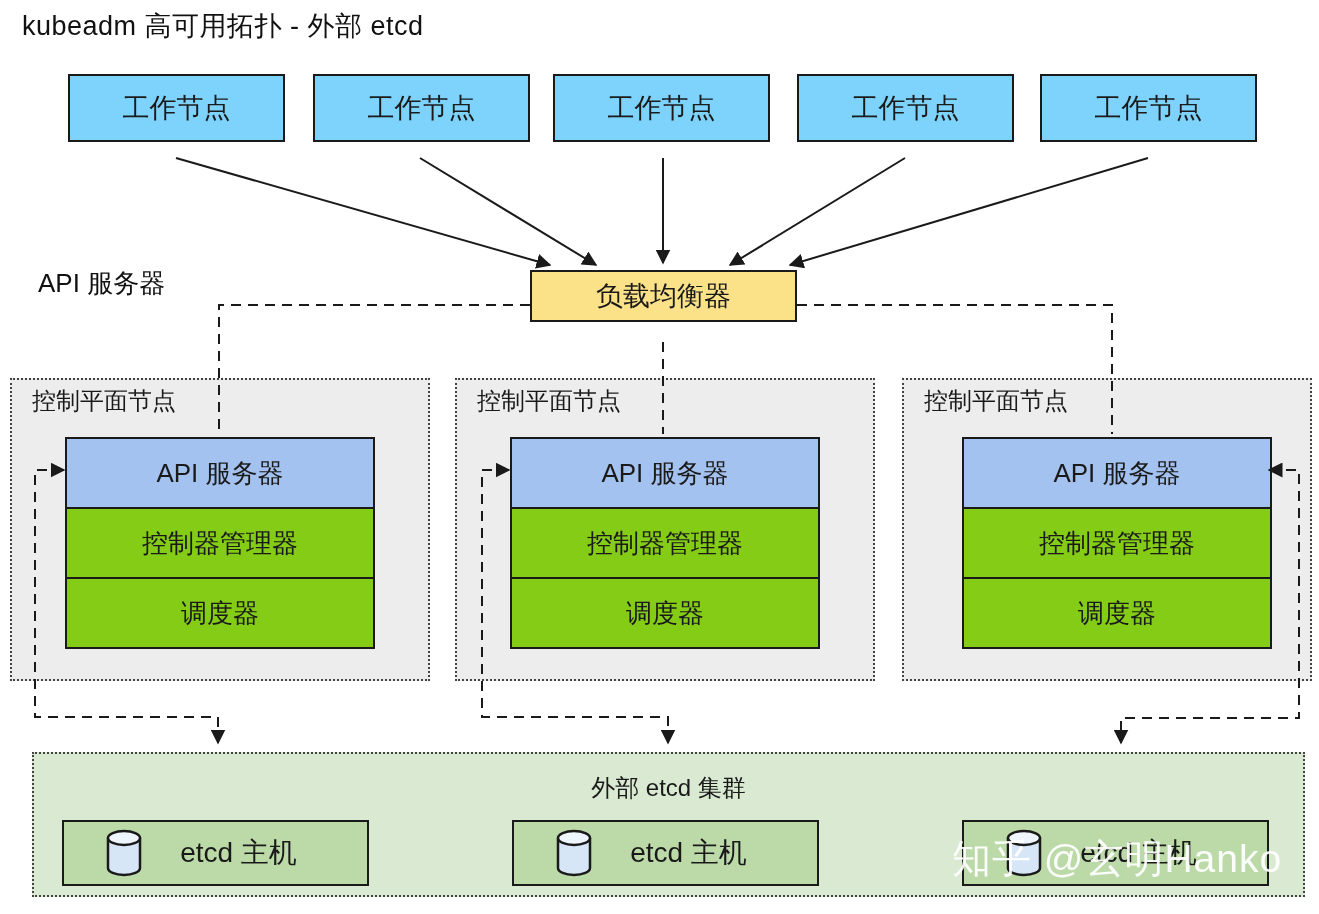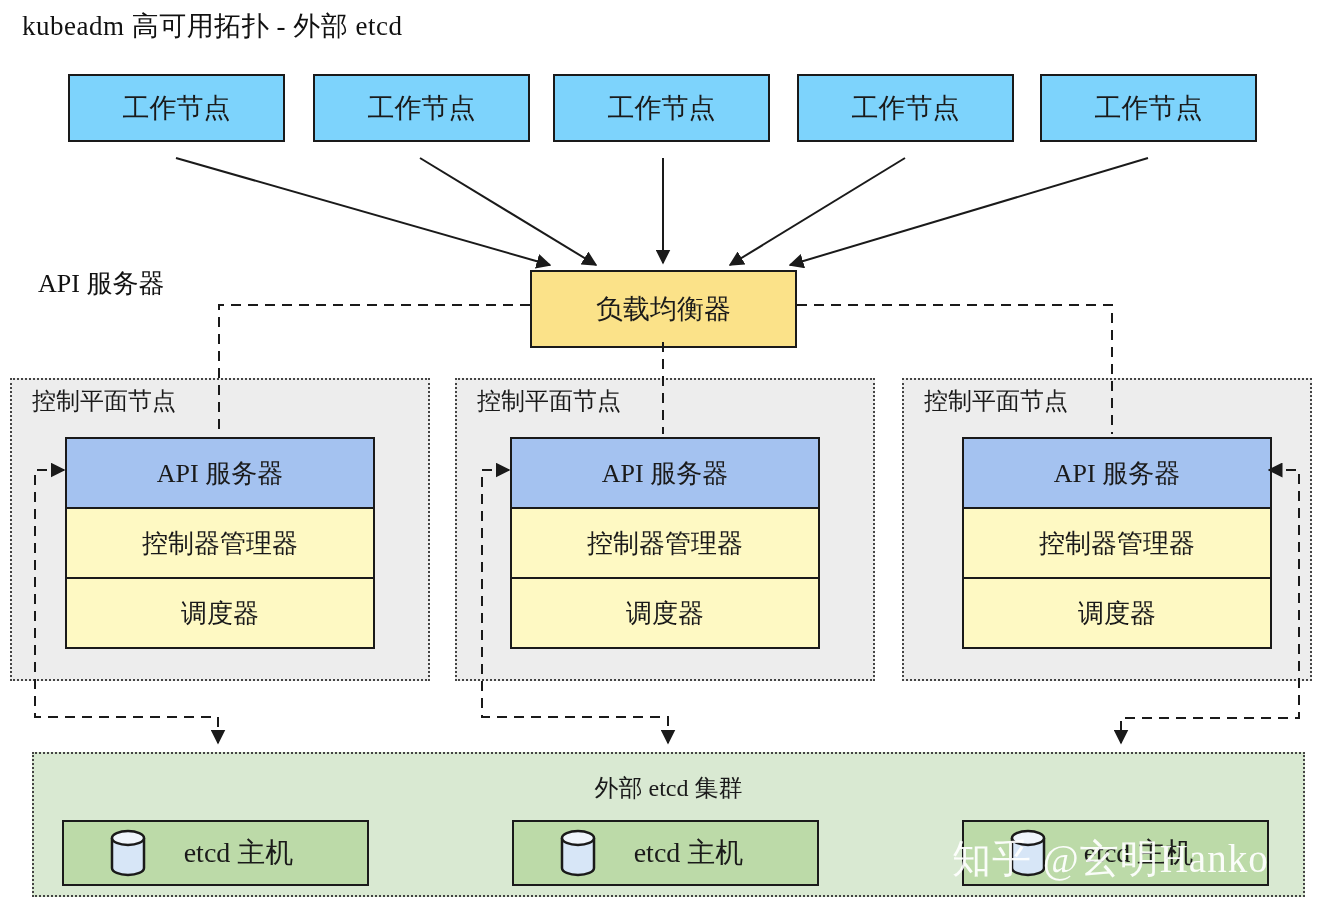--- a/index.html
+++ b/index.html
@@ -1,43 +1,43 @@
 <!DOCTYPE html>
 <html><head>
 <meta charset="utf-8">
 <style>
   html,body{margin:0;padding:0;background:#fff;}
   .canvas{
     position:relative;width:1319px;height:914px;background:#ffffff;
-    font-family:Liberation Serif, serif;color:#1a1a1a;overflow:hidden;
+    font-family:Liberation Sans, sans-serif;color:#1a1a1a;overflow:hidden;
   }
   .title{
     position:absolute;left:22px;top:8px;font-size:27px;letter-spacing:.5px;color:#111;
   }
   .worker{
     position:absolute;top:74px;width:217px;height:68px;background:#7dd3fc;
     border:2px solid #1a1a1a;box-sizing:border-box;display:flex;align-items:center;justify-content:center;
     font-size:27px;
   }
   .side-label{
     position:absolute;left:38px;top:266px;font-size:26px;color:#111;
   }
   .lb{
-    position:absolute;left:530px;top:270px;width:267px;height:78px;background:#FBE289;
+    position:absolute;left:530px;top:270px;width:267px;height:52px;background:#FBE289;
     border:2px solid #1a1a1a;box-sizing:border-box;display:flex;align-items:center;justify-content:center;
     font-size:27px;
   }
   .cp{
     position:absolute;top:378px;height:303px;background:#EDEDED;border:2px dotted #444;
     box-sizing:border-box;
   }
   .cp-label{position:absolute;left:20px;top:5px;font-size:24px;}
   .stack{position:absolute;left:53px;top:57px;width:310px;}
   .comp{
-    height:72px;background:#fef9c3;border:2px solid #1a1a1a;box-sizing:border-box;
+    height:72px;background:#84cc16;border:2px solid #1a1a1a;box-sizing:border-box;
     display:flex;align-items:center;justify-content:center;font-size:26px;margin-top:-2px;
   }
   .comp:first-child{margin-top:0;}
   .comp.api{background:#A4C2F0;}
   .etcd{
     position:absolute;left:32px;top:752px;width:1273px;height:145px;background:#D9E9D2;
     border:2px dotted #444;box-sizing:border-box;
   }
   .etcd-label{position:absolute;left:0;right:0;top:18px;text-align:center;font-size:24px;}
   .host{

